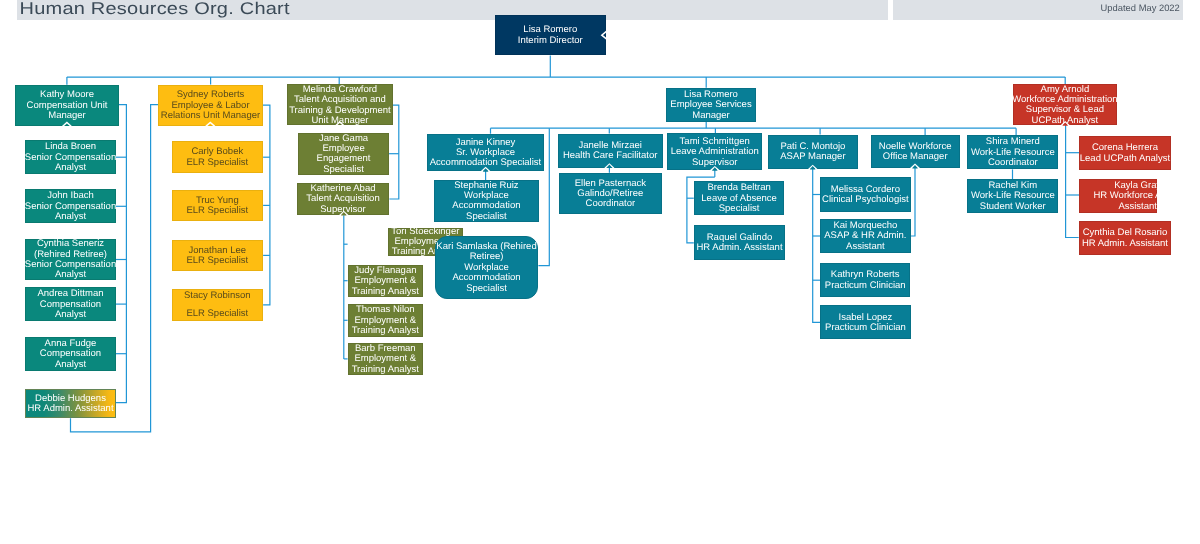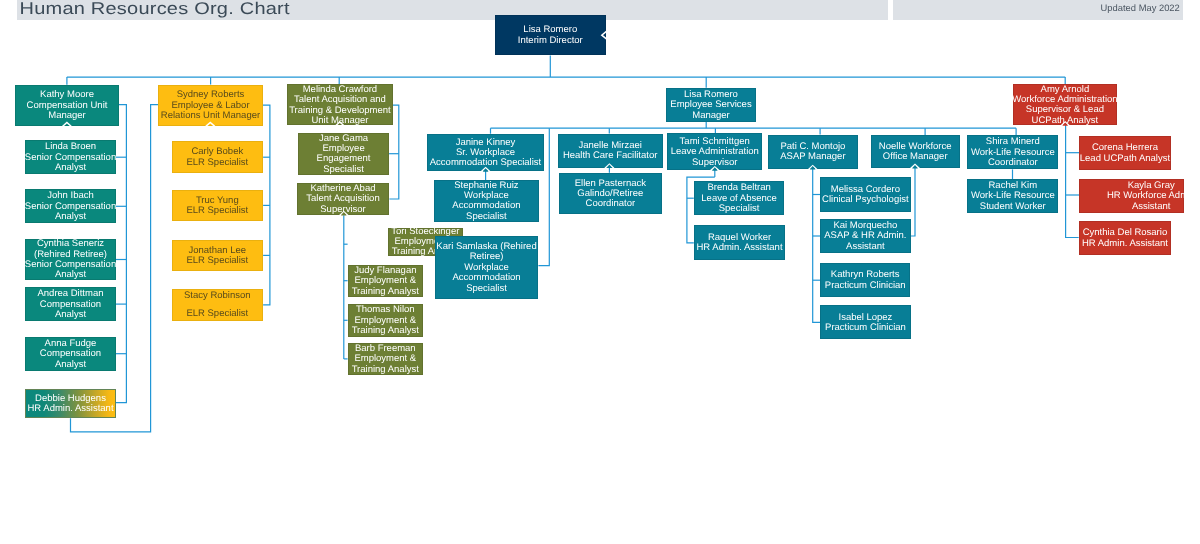--- a/index.html
+++ b/index.html
@@ -202,21 +202,21 @@
         <span class="ln">Janine Kinney</span>
         <span class="ln">Sr. Workplace</span>
         <span class="ln">Accommodation Specialist</span>
       </div>
       <div class="node c-blue" style="left: 434px; top: 180px; width: 104.8px; height: 41.6px;">
         <span class="ln">Stephanie Ruiz</span>
         <span class="ln">Workplace</span>
         <span class="ln">Accommodation</span>
         <span class="ln">Specialist</span>
       </div>
-      <div class="node c-blue" style="left: 434.7px; top: 235.9px; width: 103.7px; height: 62.9px;">
+      <div class="node c-blue" style="left: 434.7px; top: 235.9px; width: 103.7px; height: 62.9px; border-radius: 12px;">
         <span class="ln">Kari Samlaska (Rehired</span>
         <span class="ln">Retiree)</span>
         <span class="ln">Workplace</span>
         <span class="ln">Accommodation</span>
         <span class="ln">Specialist</span>
       </div>
       <div class="node c-blue" style="left: 665.9px; top: 87.7px; width: 90.2px; height: 34.1px;">
         <span class="ln">Lisa Romero</span>
         <span class="ln">Employee Services</span>
         <span class="ln">Manager</span>
@@ -234,21 +234,21 @@
         <span class="ln">Tami Schmittgen</span>
         <span class="ln">Leave Administration</span>
         <span class="ln">Supervisor</span>
       </div>
       <div class="node c-blue" style="left: 693.8px; top: 181.1px; width: 90.6px; height: 34.1px;">
         <span class="ln">Brenda Beltran</span>
         <span class="ln">Leave of Absence</span>
         <span class="ln">Specialist</span>
       </div>
       <div class="node c-blue" style="left: 693.8px; top: 225.4px; width: 91.4px; height: 34.8px;">
-        <span class="ln">Raquel Worker</span>
+        <span class="ln">Raquel Galindo</span>
         <span class="ln">HR Admin. Assistant</span>
       </div>
       <div class="node c-blue" style="left: 820.2px; top: 177.1px; width: 90.4px; height: 34.7px;">
         <span class="ln">Melissa Cordero</span>
         <span class="ln">Clinical Psychologist</span>
       </div>
       <div class="node c-blue" style="left: 767.9px; top: 134.5px; width: 90px; height: 34.7px;">
         <span class="ln">Pati C. Montojo</span>
         <span class="ln">ASAP Manager</span>
       </div>
@@ -282,21 +282,21 @@
       <div class="node c-red" style="left: 1012.8px; top: 84.2px; width: 104.2px; height: 41.3px;">
         <span class="ln">Amy Arnold</span>
         <span class="ln">Workforce Administration</span>
         <span class="ln">Supervisor &amp;  Lead</span>
         <span class="ln">UCPath Analyst</span>
       </div>
       <div class="node c-red" style="left: 1078.7px; top: 136px; width: 92.5px; height: 33.9px;">
         <span class="ln">Corena Herrera</span>
         <span class="ln">Lead UCPath Analyst</span>
       </div>
-      <div class="node c-red" style="left: 1078.7px; top: 178.5px; width: 105px; height: 34.6px; padding-left: 40px;">
+      <div class="node c-red" style="left: 1078.7px; top: 178.5px; width: 78px; height: 34.6px; padding-left: 40px;">
         <span class="ln">Kayla Gray</span>
         <span class="ln">HR Workforce Admin</span>
         <span class="ln">Assistant</span>
       </div>
       <div class="node c-red" style="left: 1078.7px; top: 220.8px; width: 92.5px; height: 34.6px;">
         <span class="ln">Cynthia Del Rosario</span>
         <span class="ln">HR Admin. Assistant</span>
       </div>
     </div>
 

